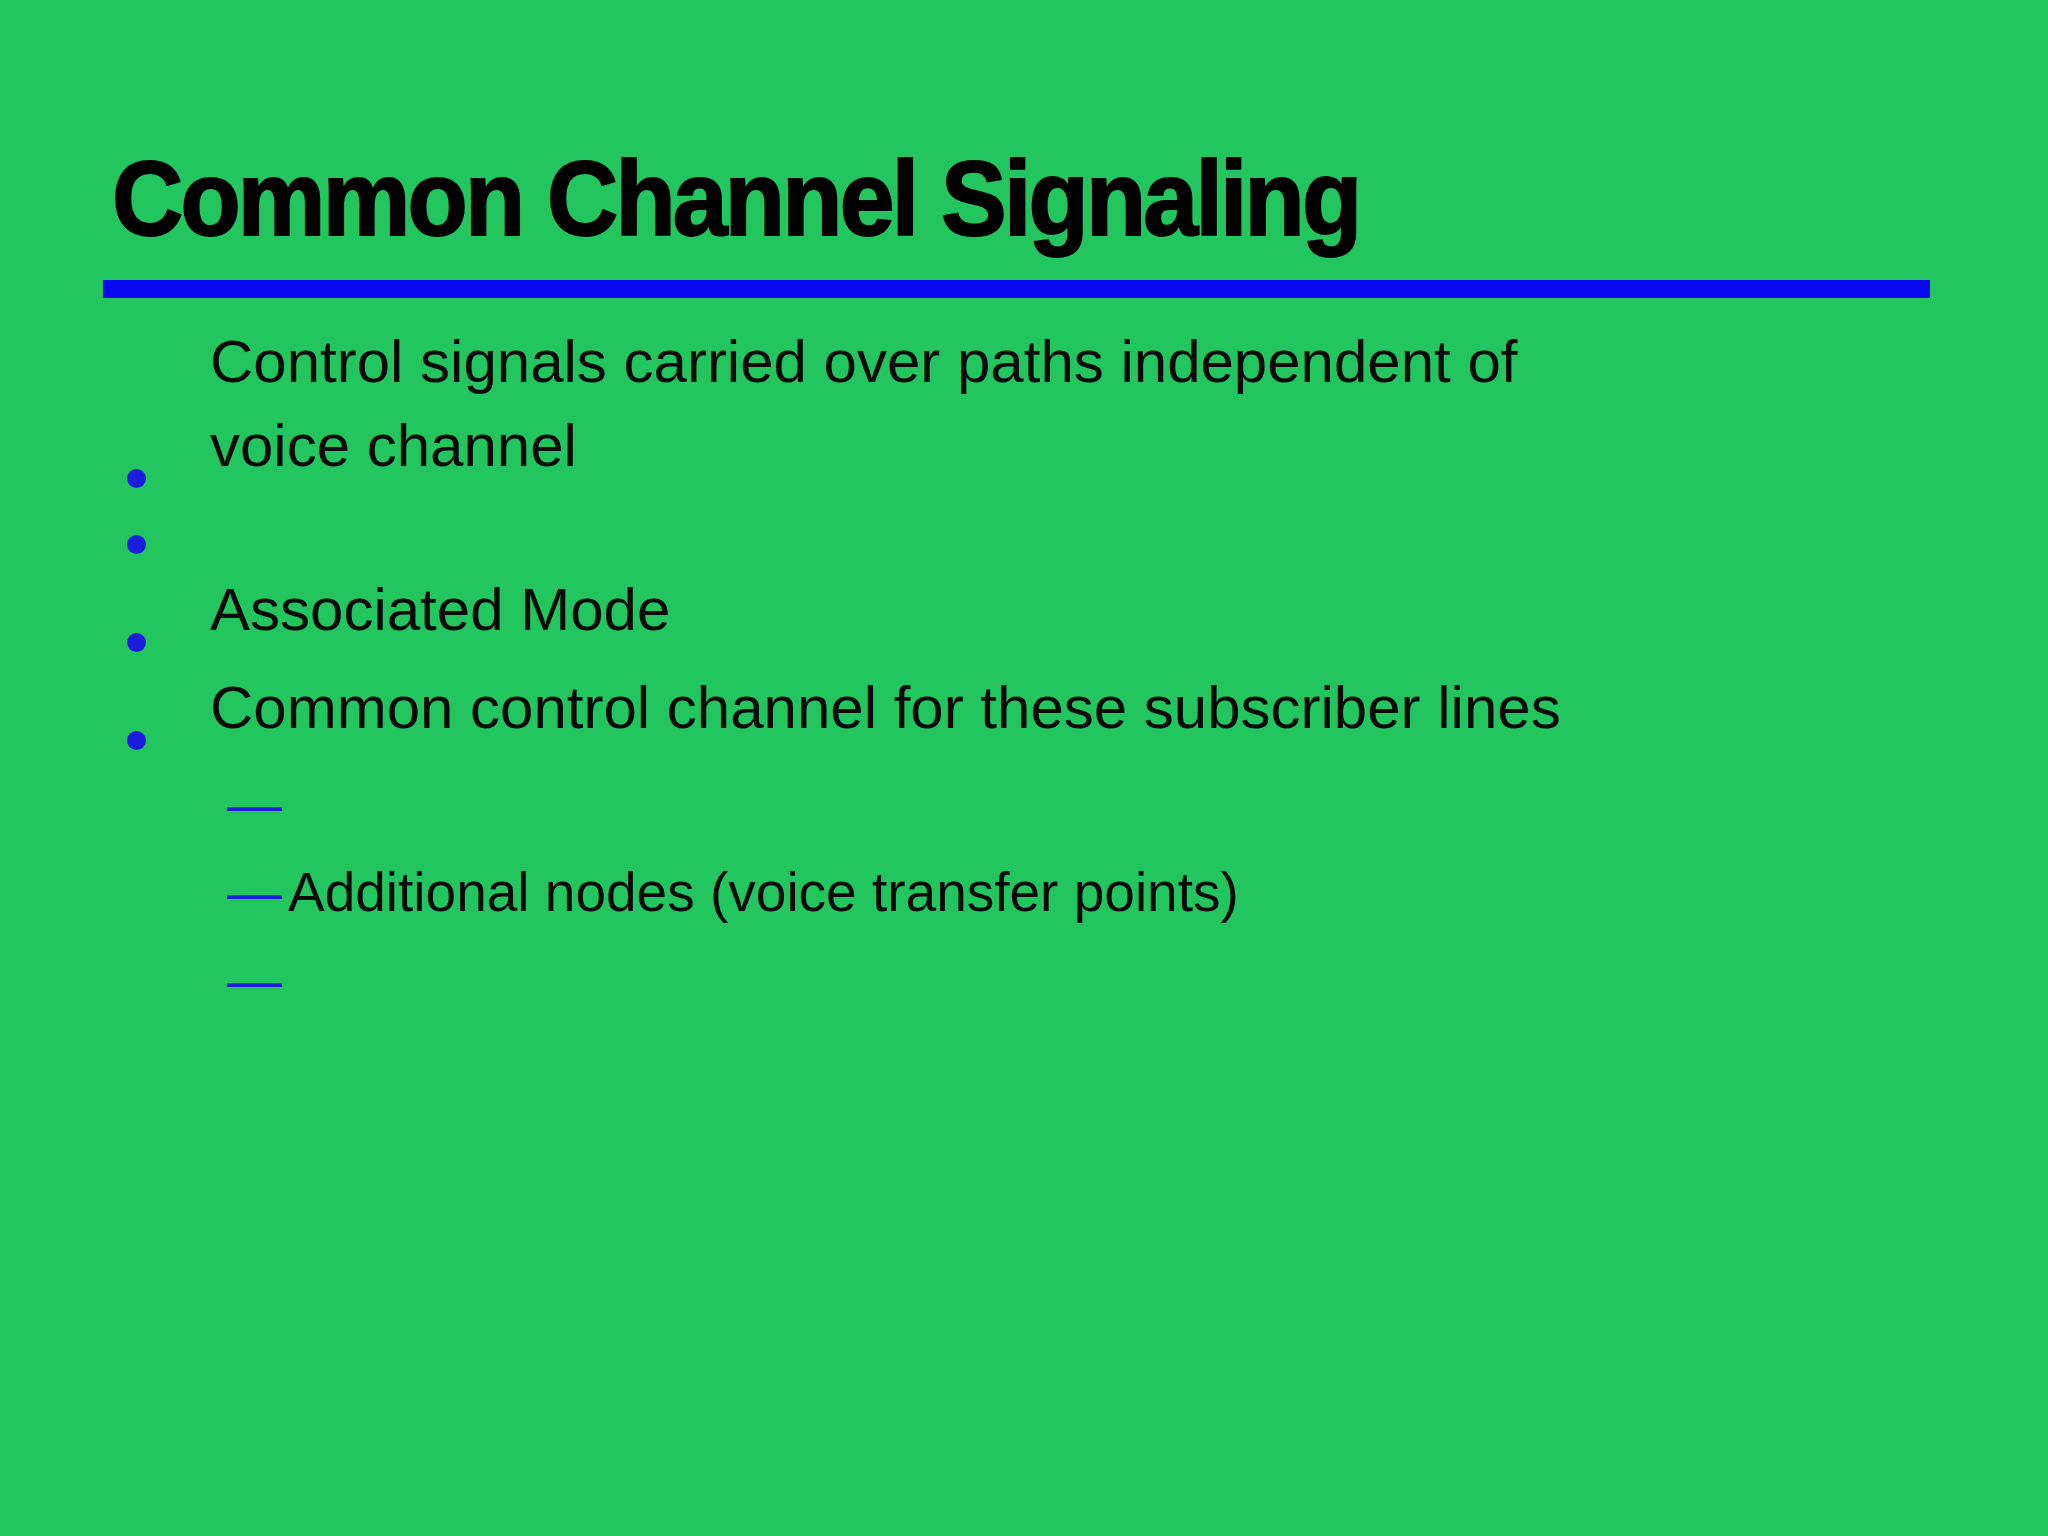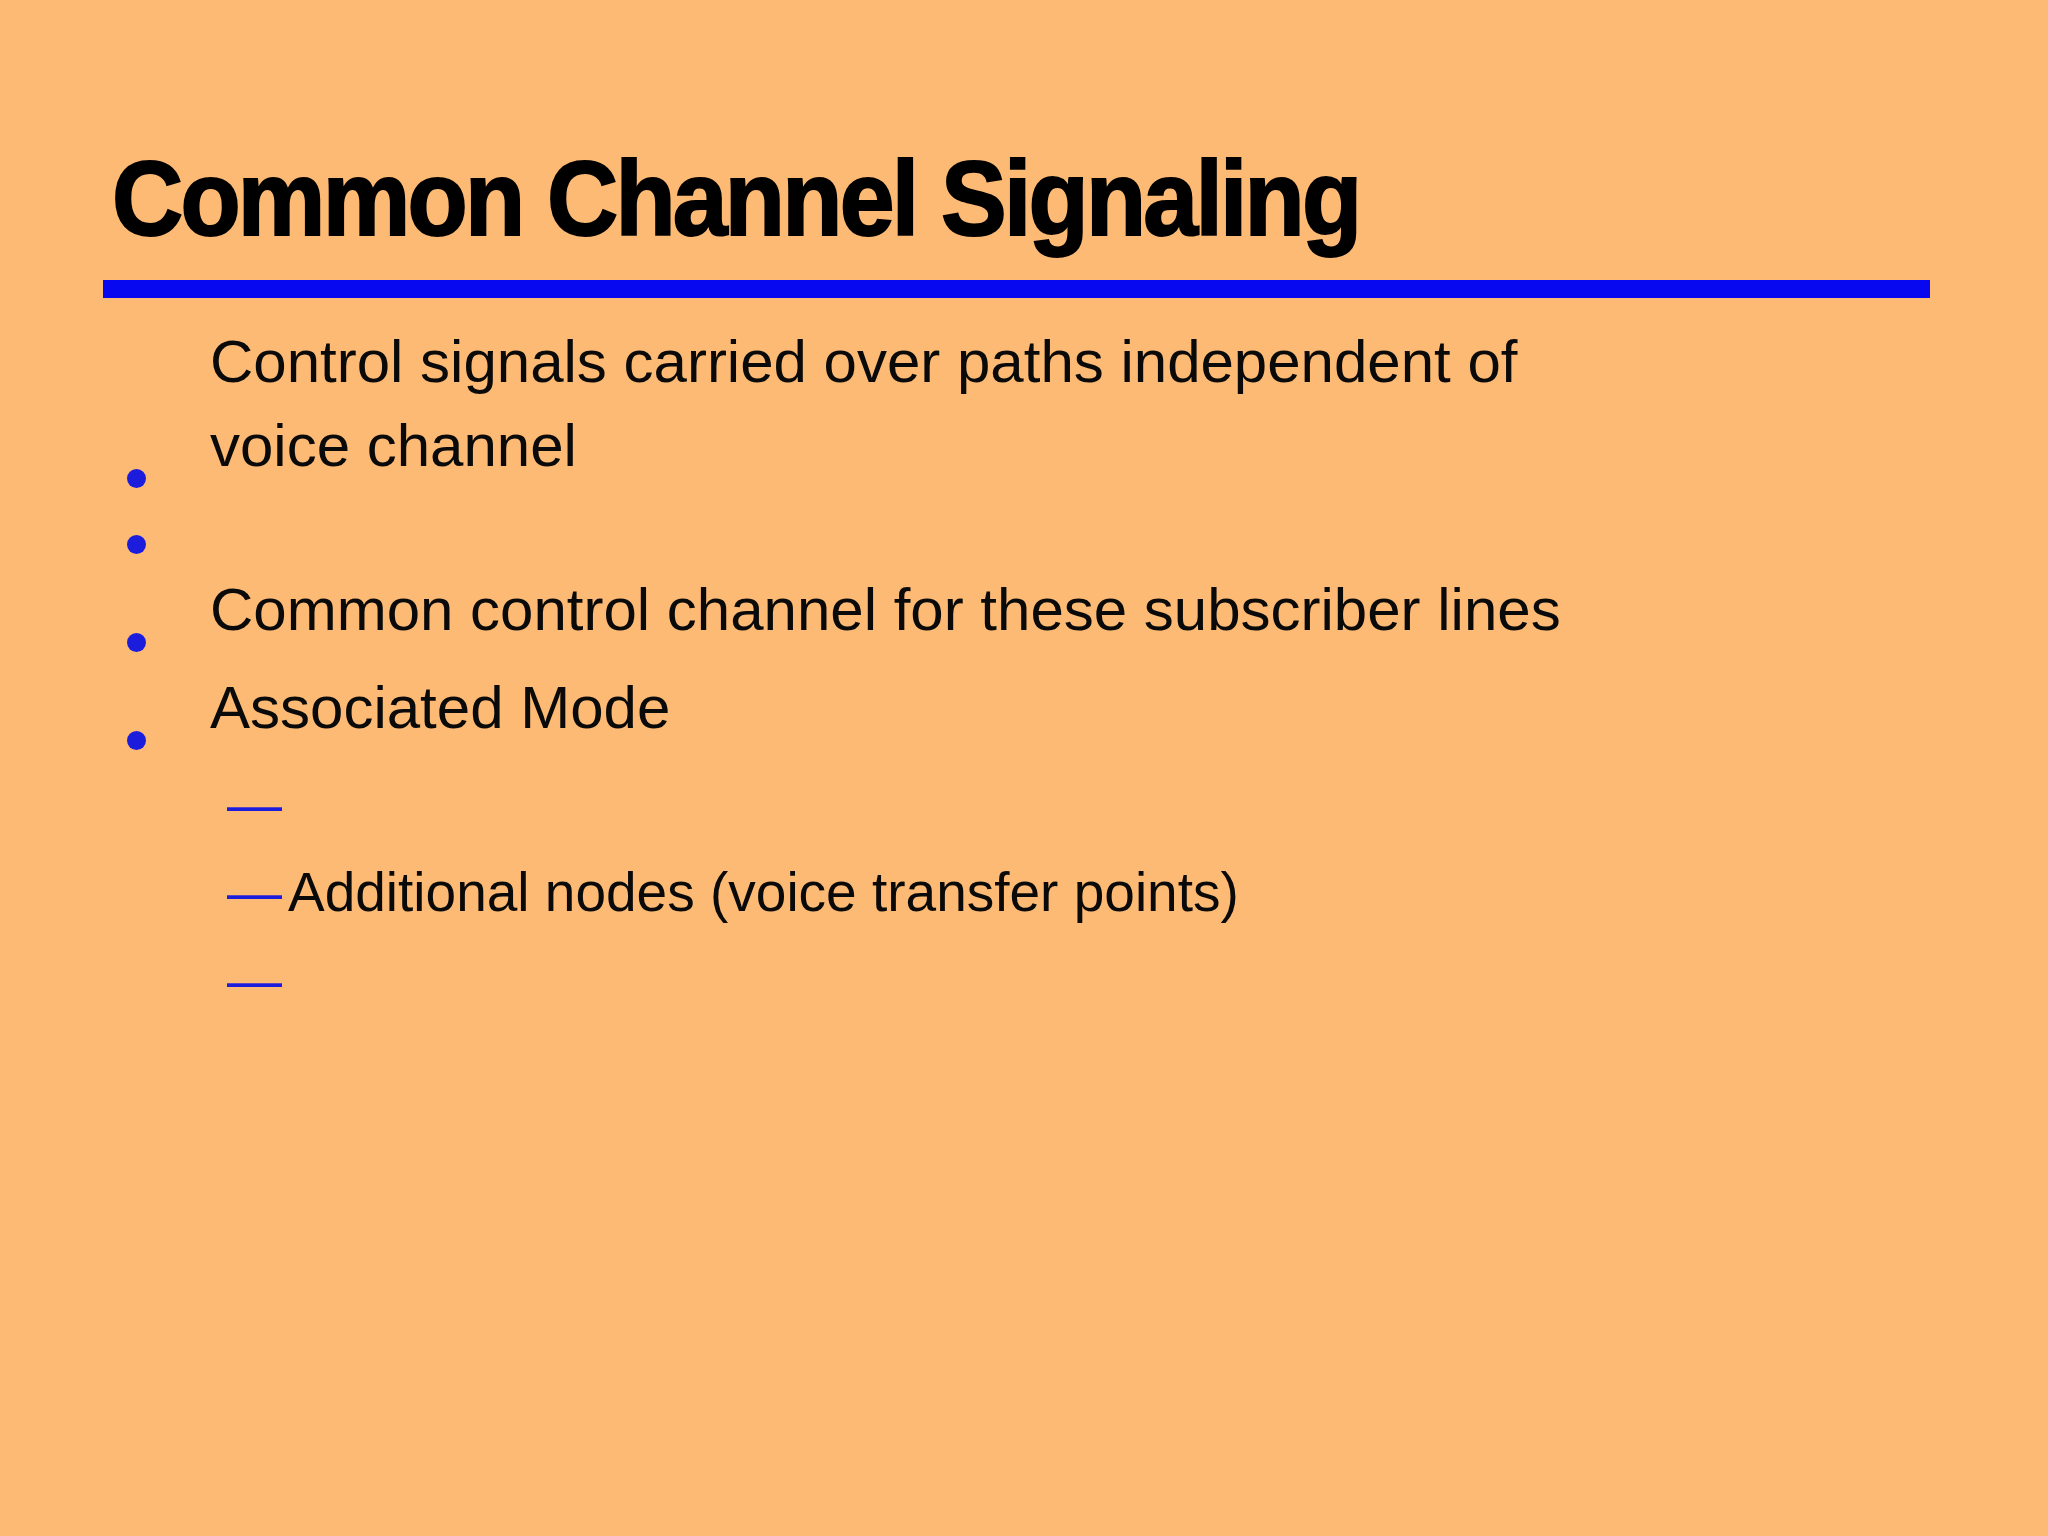--- a/index.html
+++ b/index.html
@@ -4,21 +4,21 @@
 <style>
   html, body {
     margin: 0;
     padding: 0;
     background: #ffffff;
   }
   .slide {
     position: relative;
     width: 2048px;
     height: 1536px;
-    background: #fdba74;
+    background: #22c55e;
     overflow: hidden;
     font-family: "Liberation Sans", sans-serif;
     color: var(--text, #0a0a0a);
   }
   .title {
     position: absolute;
     left: 112px;
     top: 138px;
     margin: 0;
     font-size: 106px;
@@ -93,26 +93,26 @@
       <span class="text">Control signals carried over paths independent of
 voice channel</span>
     </div>
 
     <div class="item l1">
       <span class="dot"></span>
     </div>
 
     <div class="item l1">
       <span class="dot"></span>
-      <span class="text">Common control channel for these subscriber lines</span>
+      <span class="text">Associated Mode</span>
     </div>
 
     <div class="item l1">
       <span class="dot"></span>
-      <span class="text">Associated Mode</span>
+      <span class="text">Common control channel for these subscriber lines</span>
     </div>
 
     <div class="item l2">
       <span class="dash">—</span>
     </div>
 
 
     <div class="item l2">
       <span class="dash">—</span>
       <span class="text">Additional nodes (voice transfer points)</span>

